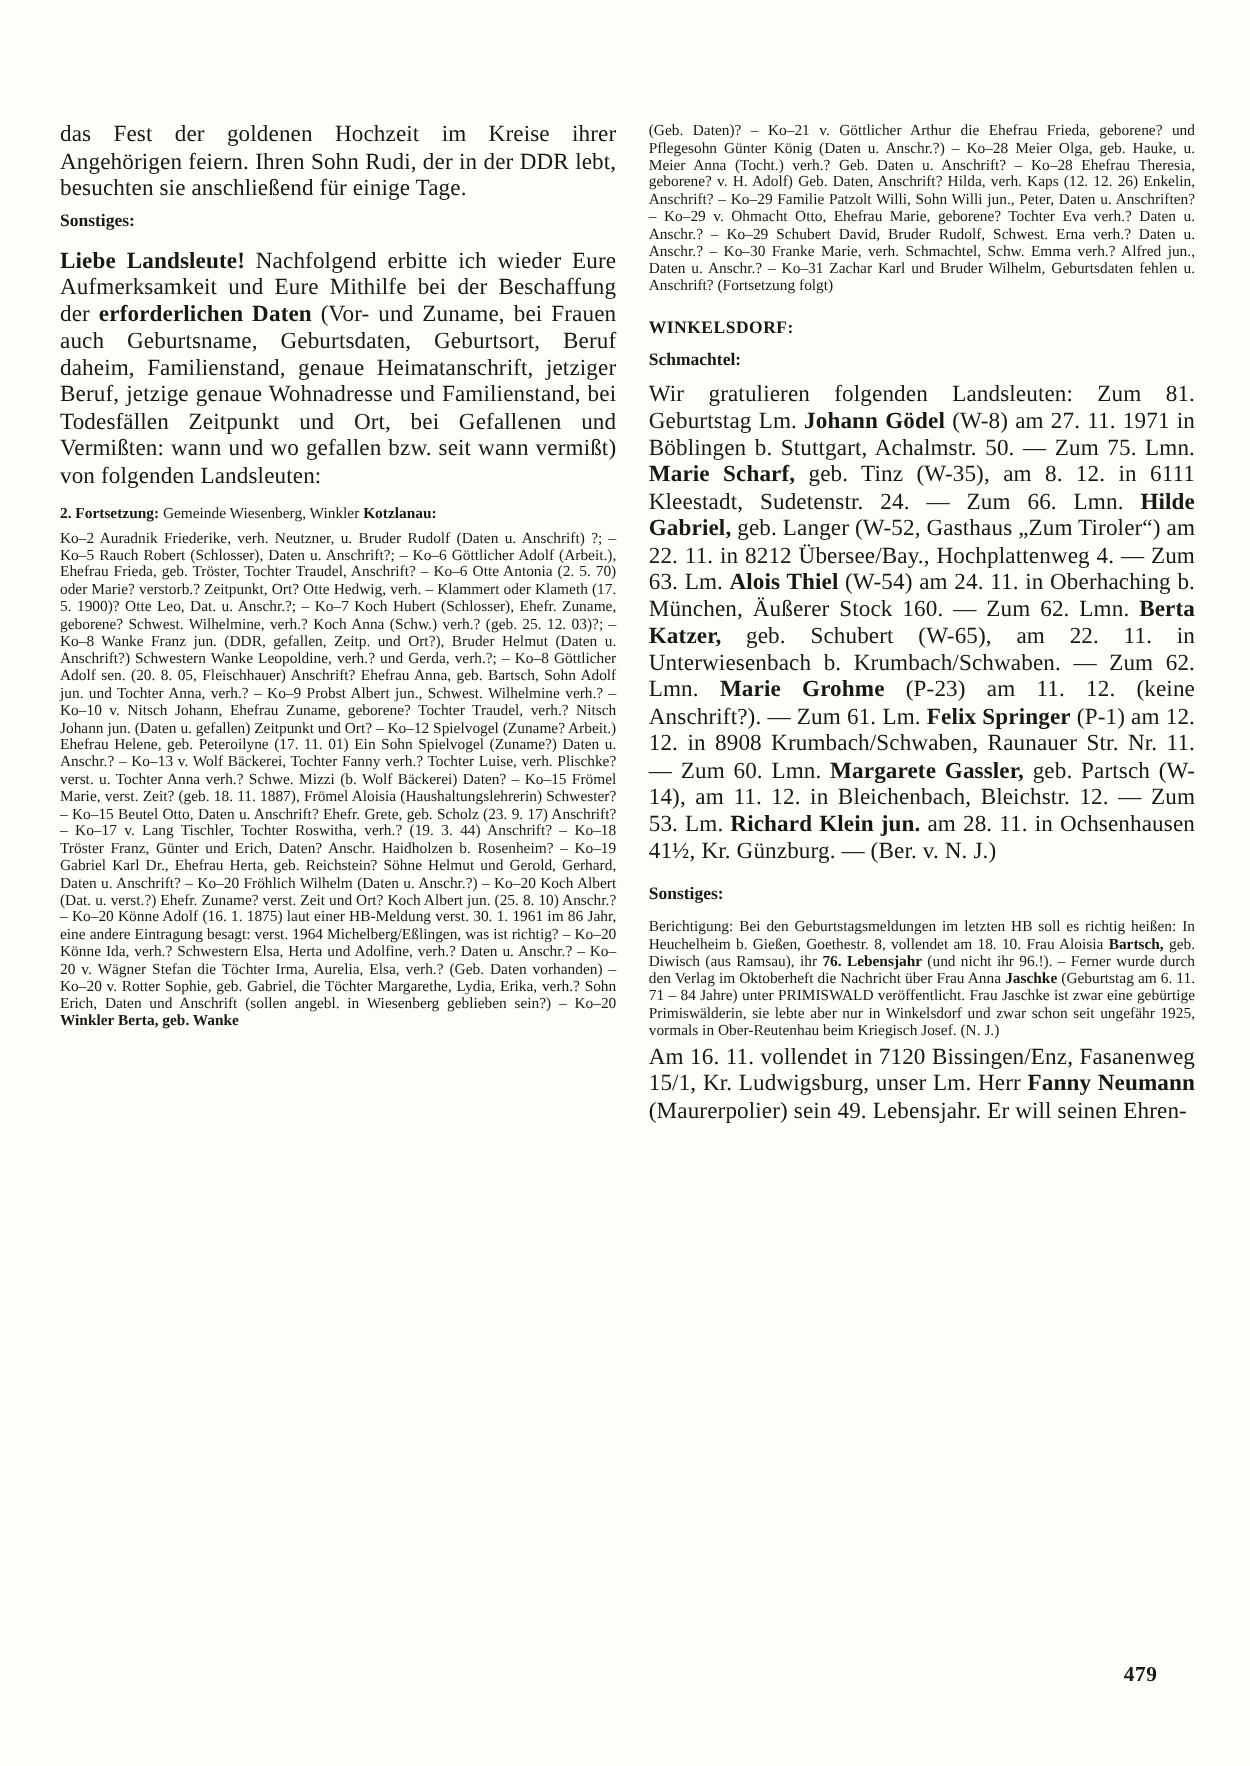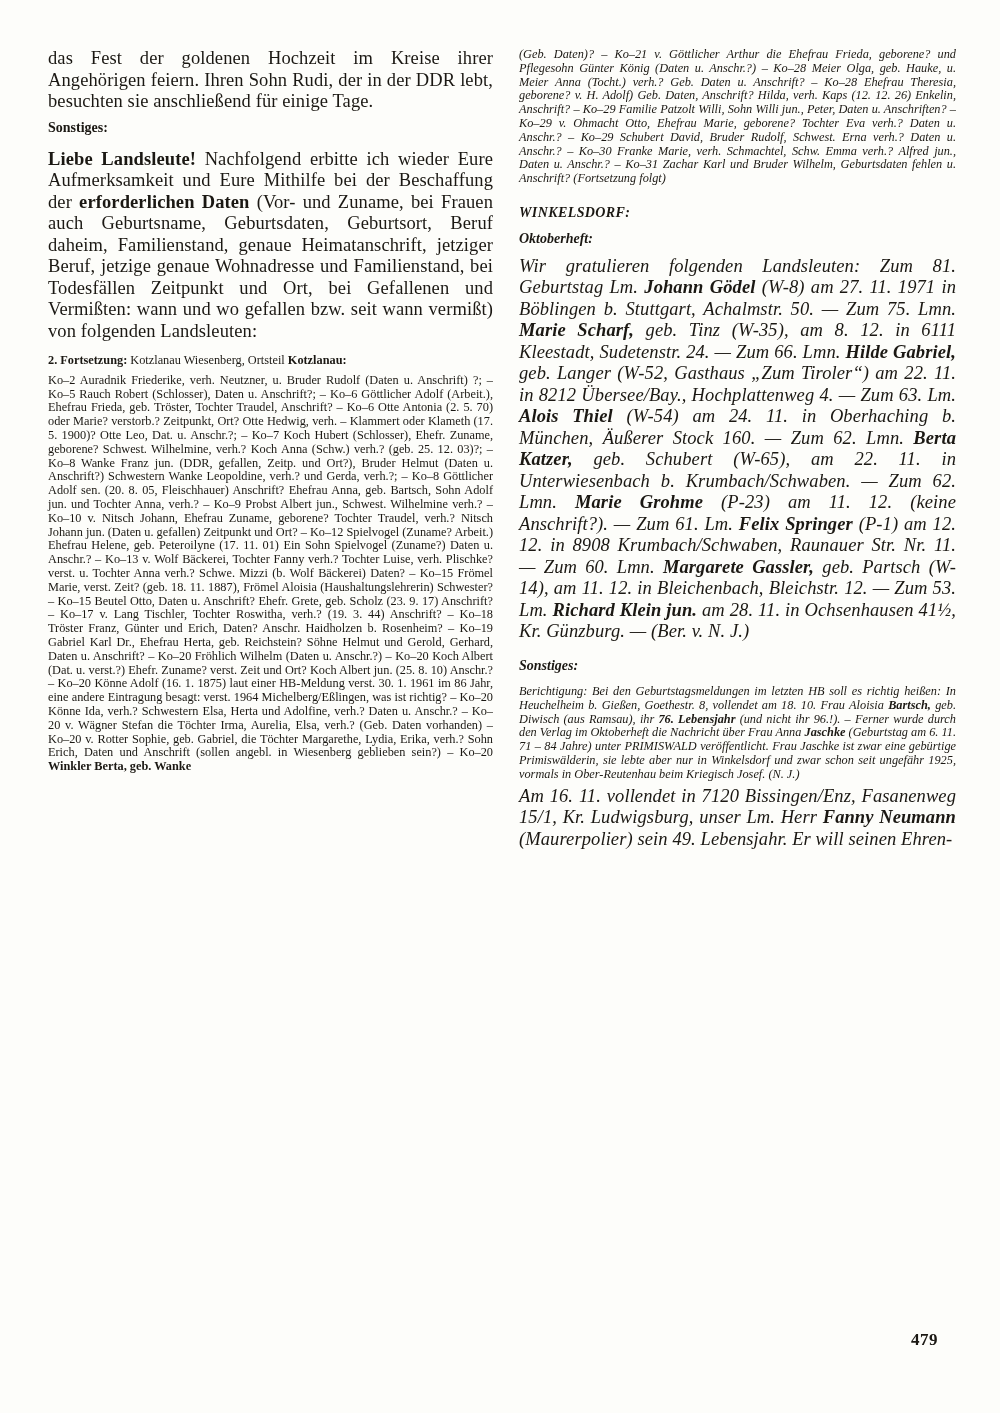--- a/index.html
+++ b/index.html
@@ -8,29 +8,29 @@
     height: 1413px;
     background: #fdfdfa;
     color: #1b1813;
     font-family: "Liberation Serif", "DejaVu Serif", serif;
     overflow: hidden;
   }
   .page {
     position: relative;
     width: 1000px;
     height: 1192px;
-    padding: 48px 44px 0 48px;
+    padding: 98px 44px 0 48px;
   }
   .columns {
     display: flex;
     gap: 26px;
     align-items: flex-start;
   }
   .col-left  { width: 445px; }
-  .col-right { width: 437px; font-style: italic; }
+  .col-right { width: 437px; }
 
   .t-lg {
     font-size: 18.5px;
     line-height: 21.5px;
     text-align: justify;
     letter-spacing: 0.1px;
   }
   .t-sm {
     font-size: 12.3px;
     line-height: 13.8px;
@@ -49,52 +49,52 @@
   .mb8  { margin-bottom: 8px; }
   .mb10 { margin-bottom: 10px; }
   .mb12 { margin-bottom: 12px; }
   .mb14 { margin-bottom: 14px; }
   .mb16 { margin-bottom: 16px; }
   .mb22 { margin-bottom: 4px; }
 
   .page-number {
     position: absolute;
     top: 1330px;
-    right: 62px;
+    right: 74px;
     font-size: 17px;
     font-weight: bold;
     letter-spacing: 0.5px;
     text-align: right;
   }
 </style>
 </head>
 <body>
 
 <div class="page">
   <div class="columns">
 
     <div class="col-left">
       <p class="t-lg mb4">das Fest der goldenen Hochzeit im Kreise ihrer Angehörigen feiern. Ihren Sohn Rudi, der in der DDR lebt, besuchten sie anschließend für einige Tage.</p>
 
 
       <h3 class="h-lg mb10">Sonstiges:</h3>
 
       <p class="t-lg mb12"><b>Liebe Landsleute!</b><span> Nachfolgend erbitte ich wieder Eure Aufmerksamkeit und Eure Mithilfe bei der Beschaffung der </span><b>erforderlichen Daten</b><span> (Vor- und Zuname, bei Frauen auch Geburtsname, Geburtsdaten, Geburtsort, Beruf daheim, Familienstand, genaue Heimatanschrift, jetziger Beruf, jetzige genaue Wohnadresse und Familienstand, bei Todesfällen Zeitpunkt und Ort, bei Gefallenen und Vermißten: wann und wo gefallen bzw. seit wann vermißt) von folgenden Landsleuten:</span></p>
 
-      <p class="t-sm mb6"><b>2. Fortsetzung:</b><span> Kotzlanau Wiesenberg, Ortsteil </span><b>Kotzlanau:</b></p>
+      <p class="t-sm mb6"><b>2. Fortsetzung:</b><span> Gemeinde Wiesenberg, Winkler </span><b>Kotzlanau:</b></p>
 
       <p class="t-sm"><span>Ko–2 Auradnik Friederike, verh. Neutzner, u. Bruder Rudolf (Daten u. Anschrift) ?; – Ko–5 Rauch Robert (Schlosser), Daten u. Anschrift?; – Ko–6 Göttlicher Adolf (Arbeit.), Ehefrau Frieda, geb. Tröster, Tochter Traudel, Anschrift? – Ko–6 Otte Antonia (2. 5. 70) oder Marie? verstorb.? Zeitpunkt, Ort? Otte Hedwig, verh. – Klammert oder Klameth (17. 5. 1900)? Otte Leo, Dat. u. Anschr.?; – Ko–7 Koch Hubert (Schlosser), Ehefr. Zuname, geborene? Schwest. Wilhelmine, verh.? Koch Anna (Schw.) verh.? (geb. 25. 12. 03)?; – Ko–8 Wanke Franz jun. (DDR, gefallen, Zeitp. und Ort?), Bruder Helmut (Daten u. Anschrift?) Schwestern Wanke Leopoldine, verh.? und Gerda, verh.?; – Ko–8 Göttlicher Adolf sen. (20. 8. 05, Fleischhauer) Anschrift? Ehefrau Anna, geb. Bartsch, Sohn Adolf jun. und Tochter Anna, verh.? – Ko–9 Probst Albert jun., Schwest. Wilhelmine verh.? – Ko–10 v. Nitsch Johann, Ehefrau Zuname, geborene? Tochter Traudel, verh.? Nitsch Johann jun. (Daten u. gefallen) Zeitpunkt und Ort? – Ko–12 Spielvogel (Zuname? Arbeit.) Ehefrau Helene, geb. Peteroilyne (17. 11. 01) Ein Sohn Spielvogel (Zuname?) Daten u. Anschr.? – Ko–13 v. Wolf Bäckerei, Tochter Fanny verh.? Tochter Luise, verh. Plischke? verst. u. Tochter Anna verh.? Schwe. Mizzi (b. Wolf Bäckerei) Daten? – Ko–15 Frömel Marie, verst. Zeit? (geb. 18. 11. 1887), Frömel Aloisia (Haushaltungslehrerin) Schwester? – Ko–15 Beutel Otto, Daten u. Anschrift? Ehefr. Grete, geb. Scholz (23. 9. 17) Anschrift? – Ko–17 v. Lang Tischler, Tochter Roswitha, verh.? (19. 3. 44) Anschrift? – Ko–18 Tröster Franz, Günter und Erich, Daten? Anschr. Haidholzen b. Rosenheim? – Ko–19 Gabriel Karl Dr., Ehefrau Herta, geb. Reichstein? Söhne Helmut und Gerold, Gerhard, Daten u. Anschrift? – Ko–20 Fröhlich Wilhelm (Daten u. Anschr.?) – Ko–20 Koch Albert (Dat. u. verst.?) Ehefr. Zuname? verst. Zeit und Ort? Koch Albert jun. (25. 8. 10) Anschr.? – Ko–20 Könne Adolf (16. 1. 1875) laut einer HB-Meldung verst. 30. 1. 1961 im 86 Jahr, eine andere Eintragung besagt: verst. 1964 Michelberg/Eßlingen, was ist richtig? – Ko–20 Könne Ida, verh.? Schwestern Elsa, Herta und Adolfine, verh.? Daten u. Anschr.? – Ko–20 v. Wägner Stefan die Töchter Irma, Aurelia, Elsa, verh.? (Geb. Daten vorhanden) – Ko–20 v. Rotter Sophie, geb. Gabriel, die Töchter Margarethe, Lydia, Erika, verh.? Sohn Erich, Daten und Anschrift (sollen angebl. in Wiesenberg geblieben sein?) – Ko–20 </span><b>Winkler Berta, geb. Wanke</b></p>
     </div>
 
     <div class="col-right">
       <p class="t-sm mb16">(Geb. Daten)? – Ko–21 v. Göttlicher Arthur die Ehefrau Frieda, geborene? und Pflegesohn Günter König (Daten u. Anschr.?) – Ko–28 Meier Olga, geb. Hauke, u. Meier Anna (Tocht.) verh.? Geb. Daten u. Anschrift? – Ko–28 Ehefrau Theresia, geborene? v. H. Adolf) Geb. Daten, Anschrift? Hilda, verh. Kaps (12. 12. 26) Enkelin, Anschrift? – Ko–29 Familie Patzolt Willi, Sohn Willi jun., Peter, Daten u. Anschriften? – Ko–29 v. Ohmacht Otto, Ehefrau Marie, geborene? Tochter Eva verh.? Daten u. Anschr.? – Ko–29 Schubert David, Bruder Rudolf, Schwest. Erna verh.? Daten u. Anschr.? – Ko–30 Franke Marie, verh. Schmachtel, Schw. Emma verh.? Alfred jun., Daten u. Anschr.? – Ko–31 Zachar Karl und Bruder Wilhelm, Geburtsdaten fehlen u. Anschrift? (Fortsetzung folgt)</p>
 
       <h2 class="h-lg h-caps mb4">WINKELSDORF:</h2>
 
-      <h3 class="h-lg mb6">Oktoberheft:</h3>
+      <h3 class="h-lg mb6">Schmachtel:</h3>
 
       <p class="t-lg mb12"><span>Wir gratulieren folgenden Landsleuten: Zum 81. Geburtstag Lm. </span><b>Johann Gödel</b><span> (W-8) am 27. 11. 1971 in Böblingen b. Stuttgart, Achalmstr. 50. — Zum 75. Lmn. </span><b>Marie Scharf,</b><span> geb. Tinz (W-35), am 8. 12. in 6111 Kleestadt, Sudetenstr. 24. — Zum 66. Lmn. </span><b>Hilde Gabriel,</b><span> geb. Langer (W-52, Gasthaus „Zum Tiroler“) am 22. 11. in 8212 Übersee/Bay., Hochplattenweg 4. — Zum 63. Lm. </span><b>Alois Thiel</b><span> (W-54) am 24. 11. in Oberhaching b. München, Äußerer Stock 160. — Zum 62. Lmn. </span><b>Berta Katzer,</b><span> geb. Schubert (W-65), am 22. 11. in Unterwiesenbach b. Krumbach/Schwaben. — Zum 62. Lmn. </span><b>Marie Grohme</b><span> (P-23) am 11. 12. (keine Anschrift?). — Zum 61. Lm. </span><b>Felix Springer</b><span> (P-1) am 12. 12. in 8908 Krumbach/Schwaben, Raunauer Str. Nr. 11. — Zum 60. Lmn. </span><b>Margarete Gassler,</b><span> geb. Partsch (W-14), am 11. 12. in Bleichenbach, Bleichstr. 12. — Zum 53. Lm. </span><b>Richard Klein jun.</b><span> am 28. 11. in Ochsenhausen 41½, Kr. Günzburg. — (Ber. v. N. J.)</span></p>
 
       <h3 class="h-lg mb8">Sonstiges:</h3>
 
       <p class="t-sm mb22"><span>Berichtigung: Bei den Geburtstagsmeldungen im letzten HB soll es richtig heißen: In Heuchelheim b. Gießen, Goethestr. 8, vollendet am 18. 10. Frau Aloisia </span><b>Bartsch,</b><span> geb. Diwisch (aus Ramsau), ihr </span><b>76. Lebensjahr</b><span> (und nicht ihr 96.!). – Ferner wurde durch den Verlag im Oktoberheft die Nachricht über Frau Anna </span><b>Jaschke</b><span> (Geburtstag am 6. 11. 71 – 84 Jahre) unter PRIMISWALD veröffentlicht. Frau Jaschke ist zwar eine gebürtige Primiswälderin, sie lebte aber nur in Winkelsdorf und zwar schon seit ungefähr 1925, vormals in Ober-Reutenhau beim Kriegisch Josef. (N. J.)</span></p>
 
 
 
       <p class="t-lg"><span>Am 16. 11. vollendet in 7120 Bissingen/Enz, Fasanenweg 15/1, Kr. Ludwigsburg, unser Lm. Herr </span><b>Fanny Neumann</b><span> (Maurerpolier) sein 49. Lebensjahr. Er will seinen Ehren-</span></p>

